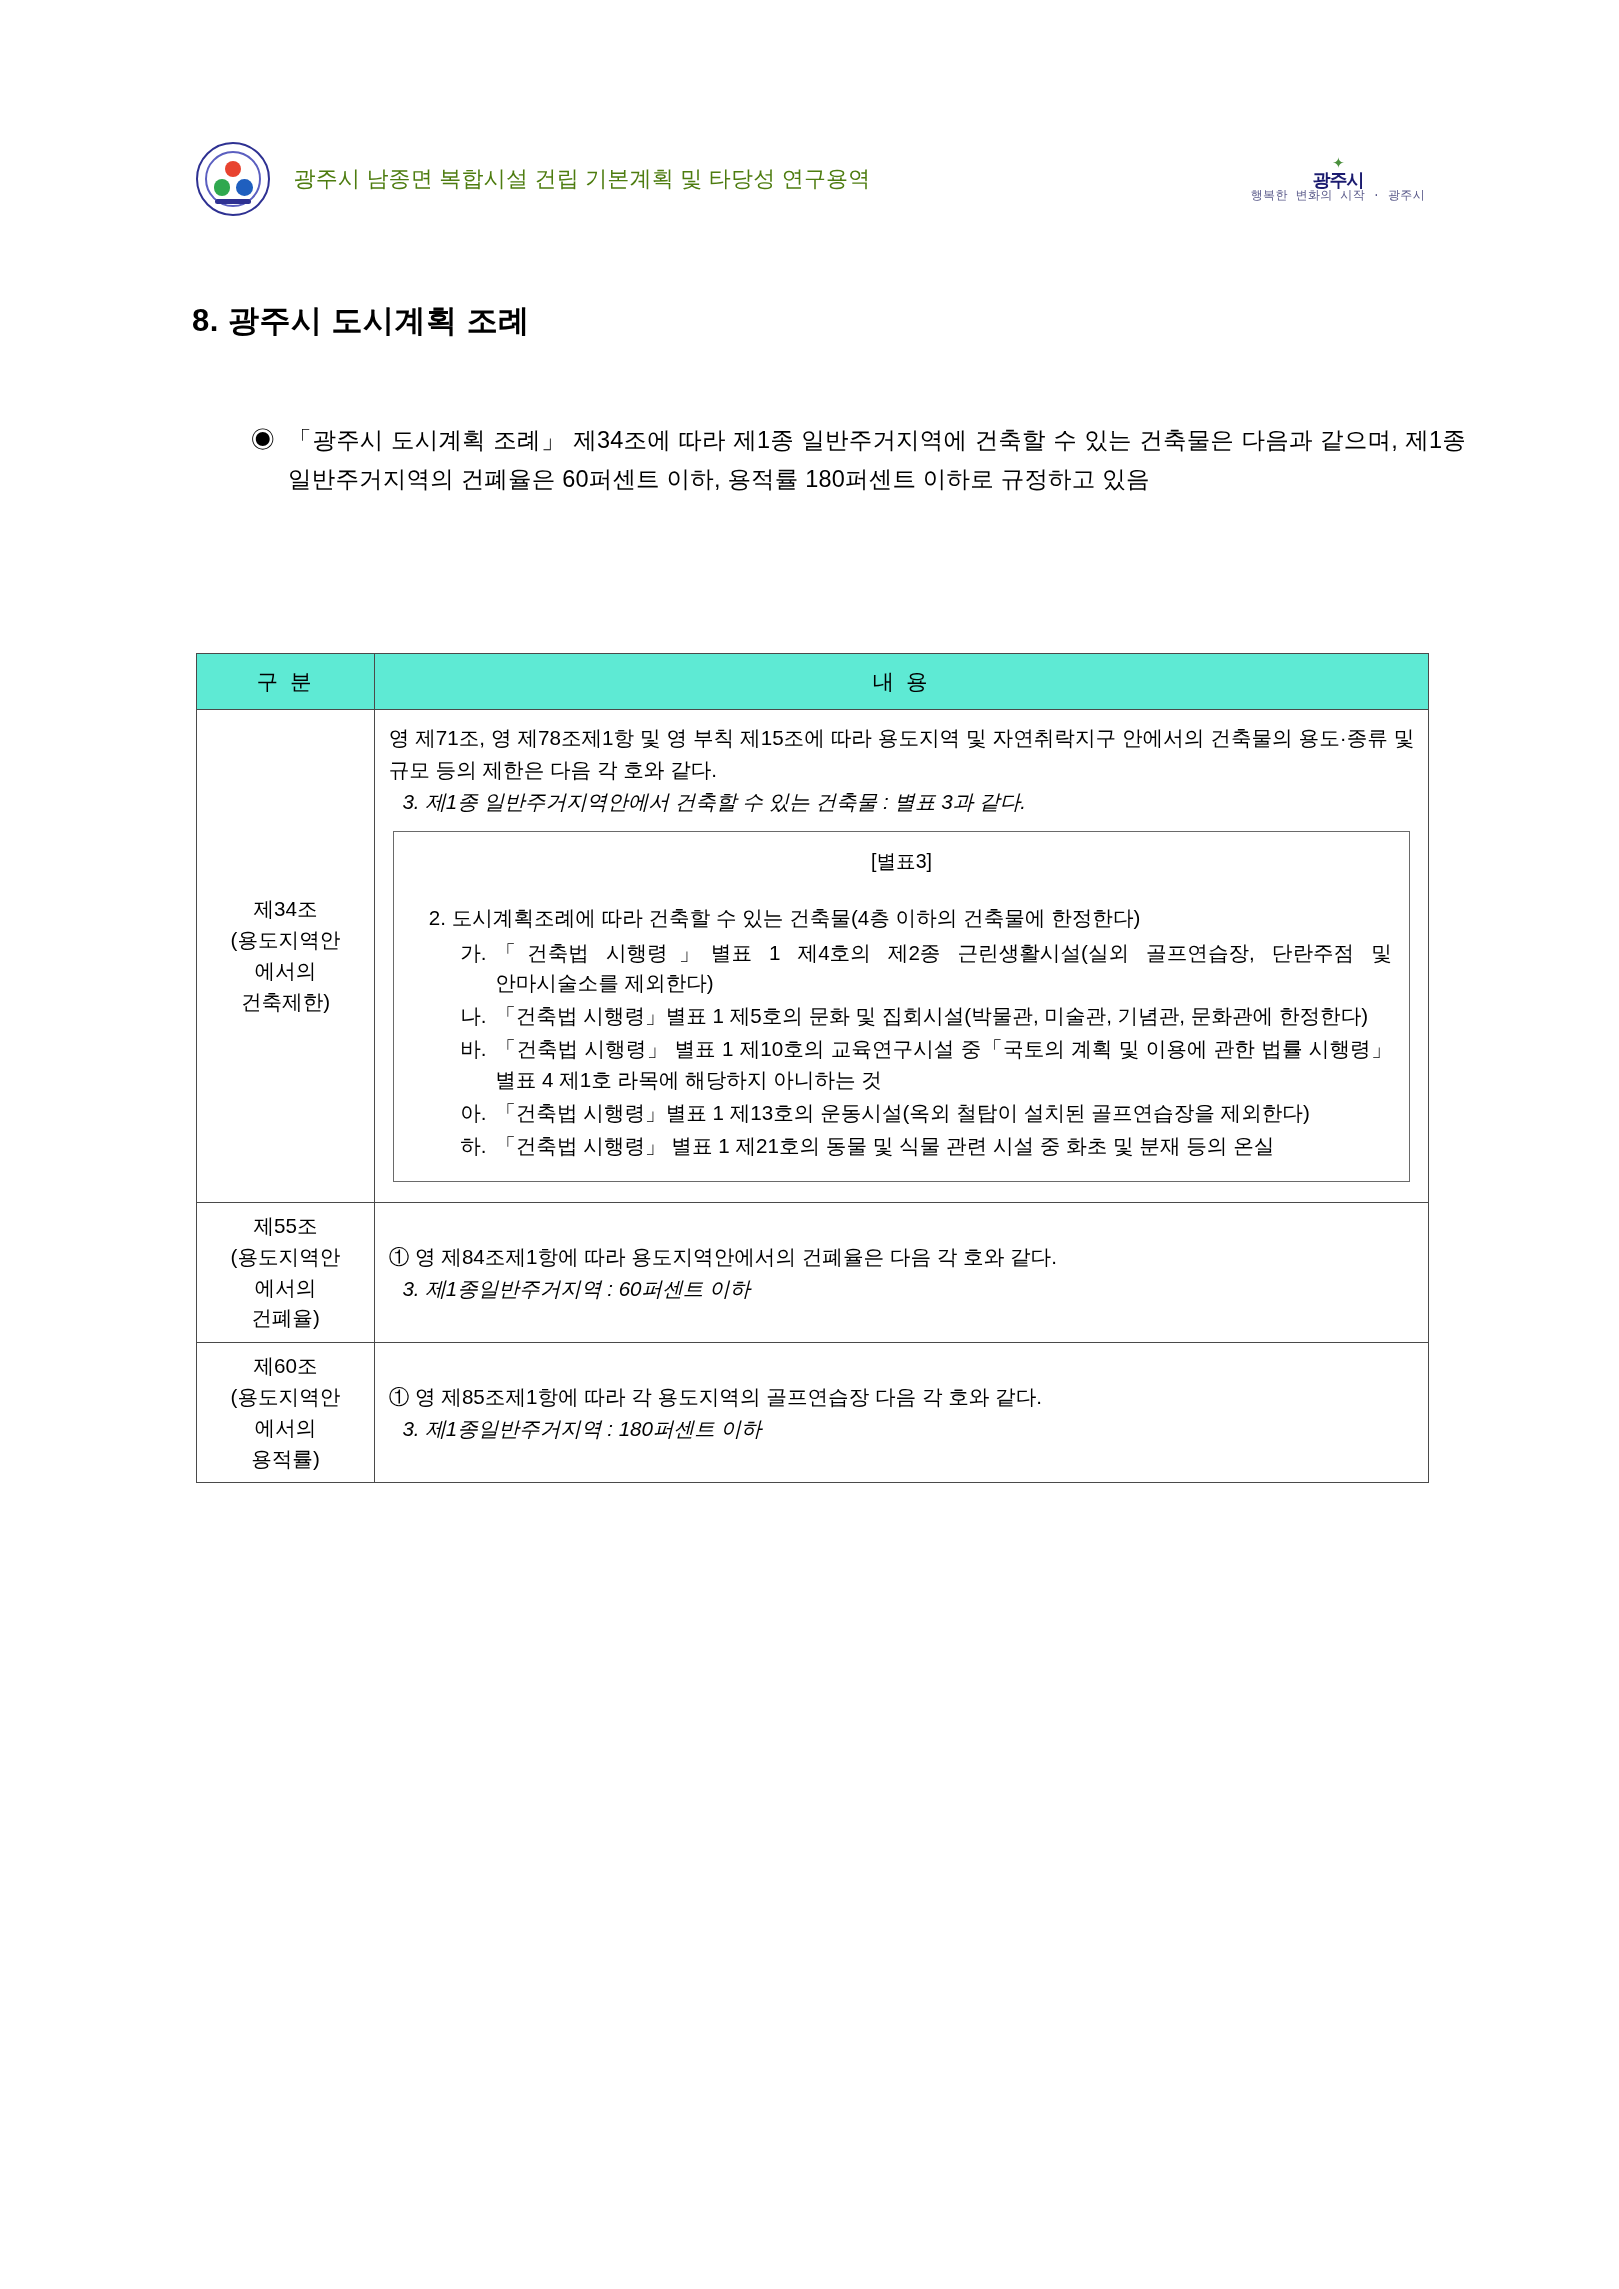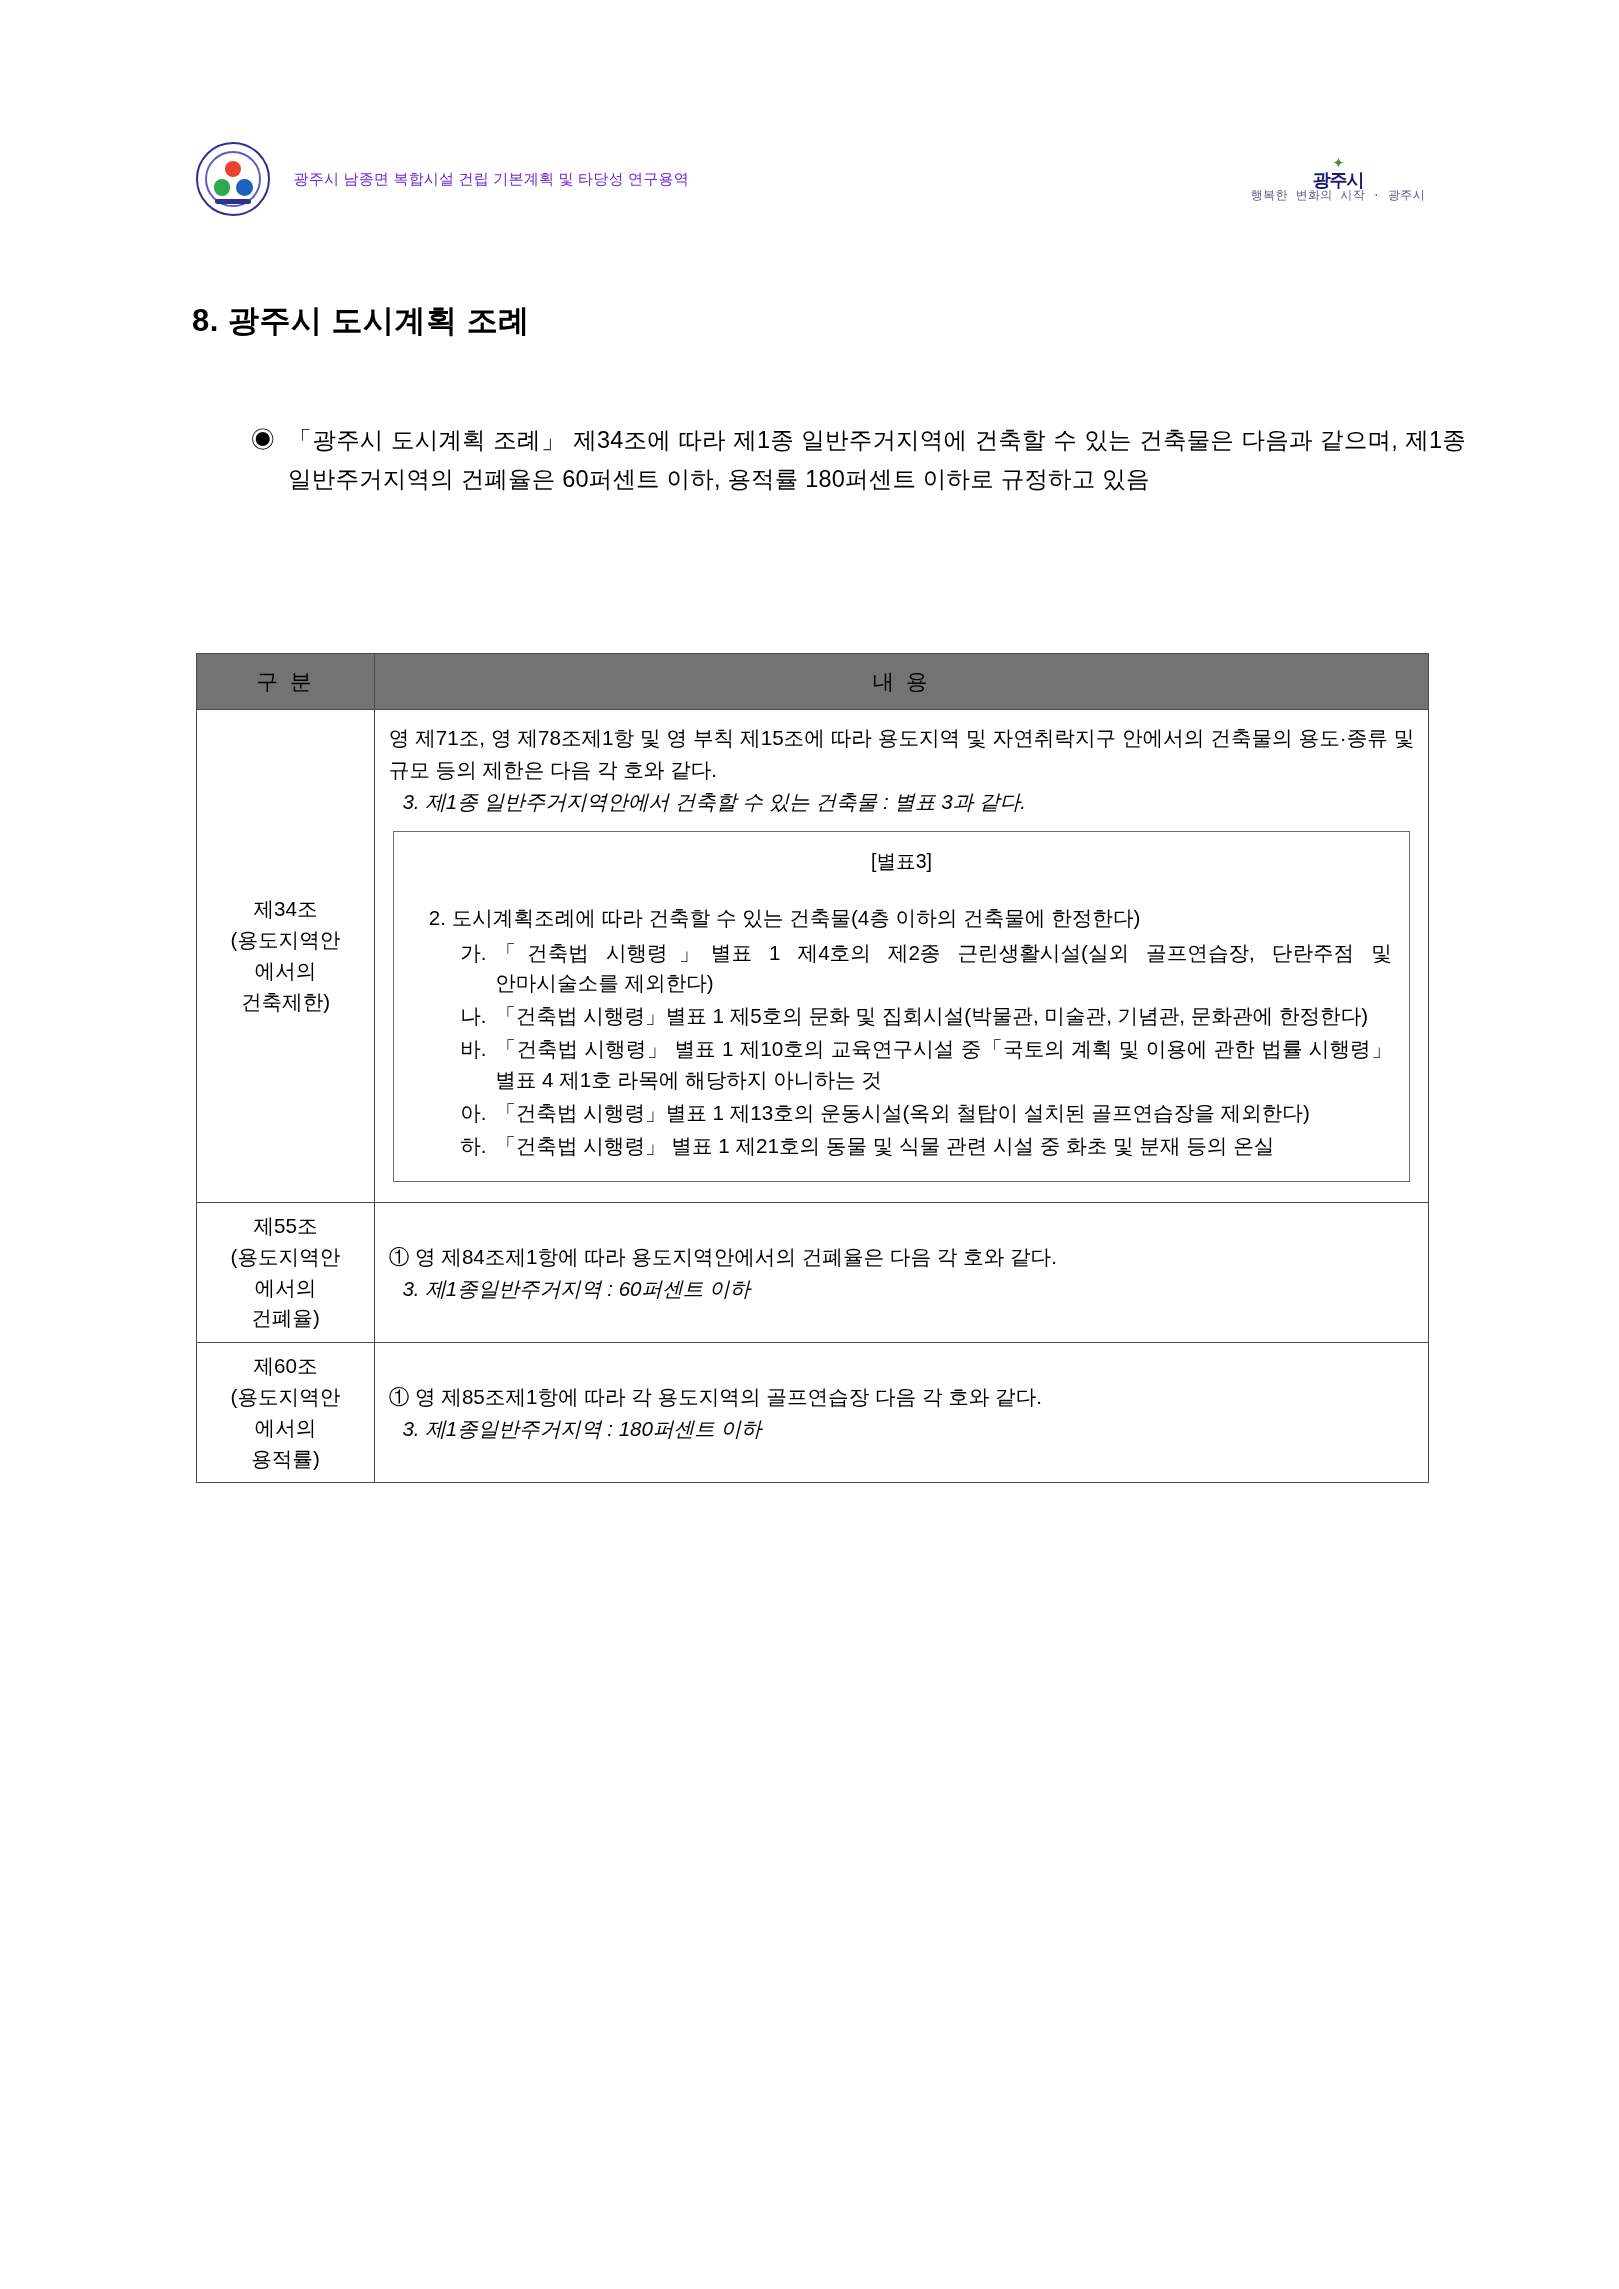--- a/index.html
+++ b/index.html
@@ -58,22 +58,22 @@
   .header-logo .d3 { background: #1f5fbf; left: 38px; top: 35px; }
   .header-logo .bar {
     position: absolute;
     left: 16.7px; right: 16.7px; top: 55px;
     height: 4.9px;
     background: #2e3192;
     border-radius: 2.9px;
   }
   .header-title {
     margin-left: 23.5px;
-    font-size: 15px;
-    color: #6d28d9;
+    font-size: 22px;
+    color: #4d7c0f;
     letter-spacing: 0.2px;
     white-space: nowrap;
   }
   .header-brand {
     margin-left: auto;
     text-align: center;
     line-height: 1.05;
     padding-right: 5.9px;
   }
   .header-brand .mark {
@@ -139,21 +139,21 @@
     table-layout: fixed;
   }
   table.law col.c1 { width: 178px; }
   table.law col.c2 { width: auto; }
   table.law th, table.law td {
     border: 1px solid #4a4a4a;
     vertical-align: middle;
     font-size: 20.6px;
   }
   table.law thead th {
-    background: #737373;
+    background: #5eead4;
     text-align: center;
     height: 53px;
     font-weight: normal;
     font-size: 21.6px;
     letter-spacing: 2.9px;
   }
   td.label {
     text-align: center;
     line-height: 1.5;
     font-size: 20.6px;

